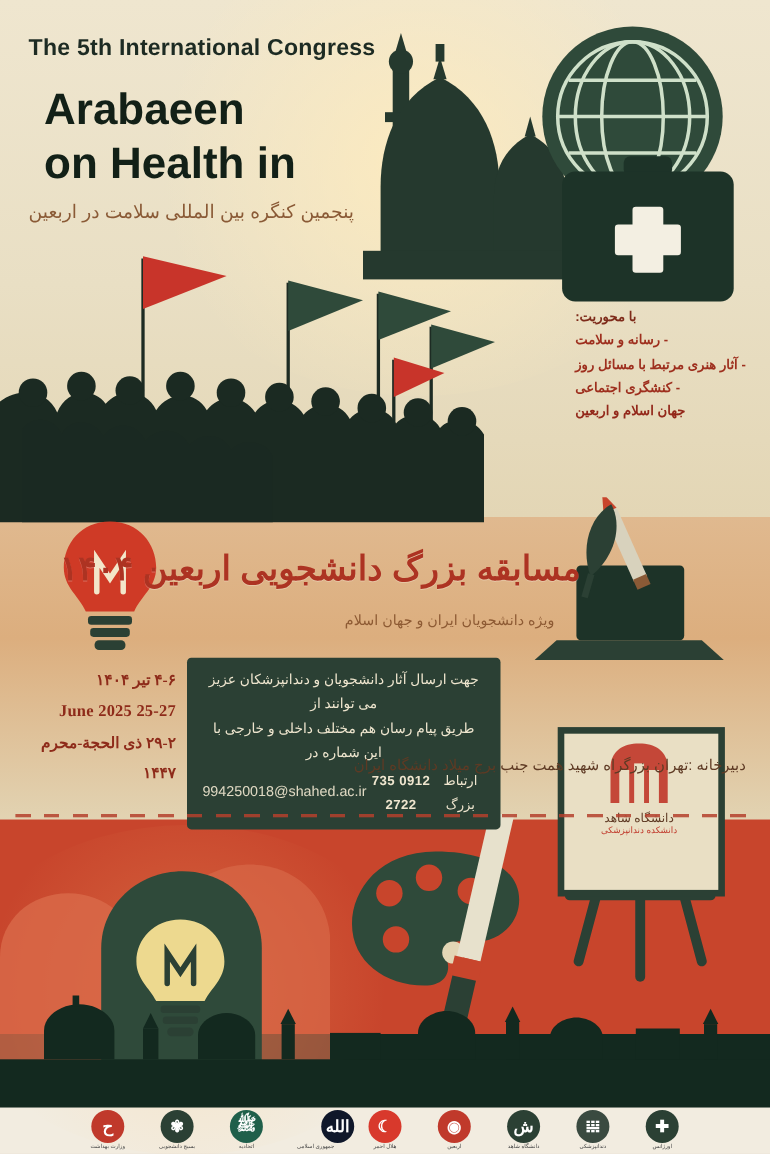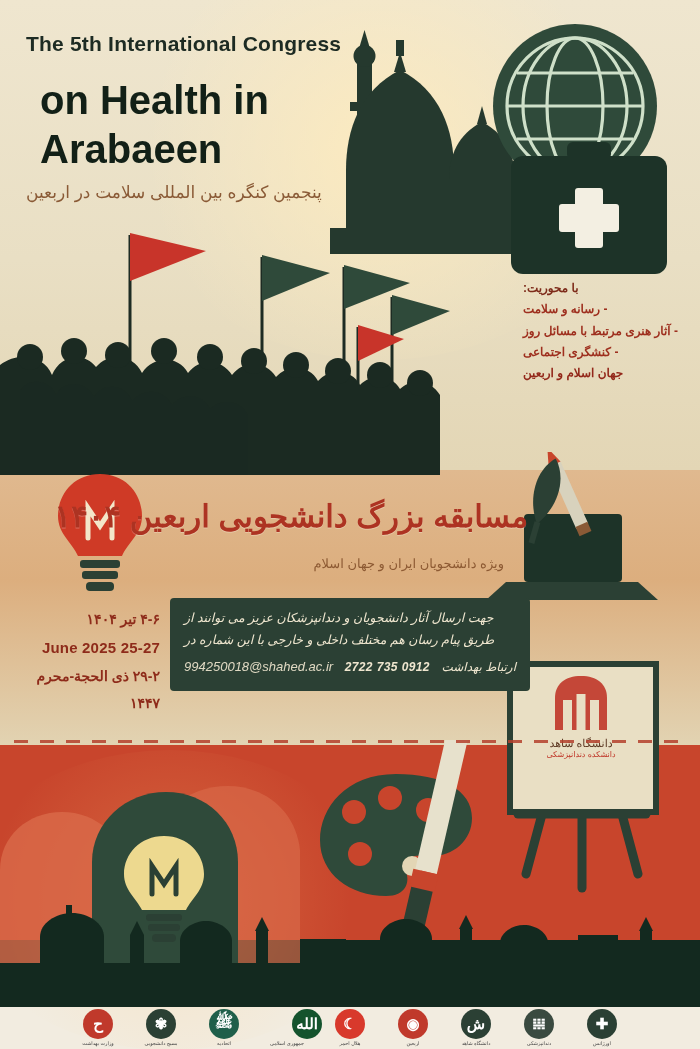--- a/index.html
+++ b/index.html
@@ -66,37 +66,37 @@
   }
   .comp-sub {
     position: absolute; right: 196px; top: 556px;
     direction: rtl; text-align: right;
     font-size: 13px; color: #8d5a33;
   }
 
   
   .infobox {
     position: absolute; left: 170px; top: 598px;
-    width: 360px; padding: 10px 14px 12px;
+    width: 285px; padding: 10px 14px 12px;
     background: #2b4034; border-radius: 4px;
-    direction: rtl; text-align: left;
-    color: #efe6cf; font-size: 12.5px; line-height: 1.75; font-style: italic;
+    direction: rtl; text-align: center;
+    color: #efe6cf; font-size: 12.5px; line-height: 1.75;
   }
   .infobox .contact-row {
     display: flex; justify-content: space-between; align-items: center;
     direction: rtl; margin-top: 4px; font-size: 12px;
   }
   .infobox .phone { font-weight: bold; letter-spacing: .4px; }
   .infobox .mail { font-size: 13px; opacity: .92; direction: ltr; }
 
   
   .dates {
     position: absolute; left: 18px; top: 606px; width: 142px;
     text-align: right; direction: rtl;
-    color: #8e2b1a; font-size: 14px; font-weight: bold; line-height: 1.95;
+    color: #8e2b1a; font-size: 14px; font-weight: bold; line-height: 1.95; font-family: Liberation Serif, serif;
   }
   .dates .d-en { font-size: 15px; letter-spacing: .2px; }
 
   
   .venue {
     position: absolute; right: 22px; top: 683px; width: 520px;
     direction: rtl; text-align: right;
     color: #5e3a24; font-size: 13.5px; line-height: 1.95;
   }
 
@@ -316,72 +316,73 @@
         <path d="M466 10 L473 24 L459 24 Z"></path>
       <path d="M500 58 L500 38 C500 28 512 20 524 20 C536 20 548 28 548 38 L548 58 Z"></path>
       <rect x="578" y="30" width="40" height="28"></rect>
       <rect x="640" y="26" width="12" height="32"></rect>
         <path d="M646 12 L653 26 L639 26 Z"></path>
     </g>
   </svg>
 
   <div class="title-en1">The 5th International Congress</div>
   <div class="title-en2">
+    <div>Arabaeen</div>
     <div>on Health in</div>
-    <div>Arabaeen</div>
   </div>
   <div class="title-fa">پنجمین کنگره بین المللی سلامت در اربعین</div>
 
   <div class="axes">
     <div class="axis-head">با محوریت:</div>
     <div>- رسانه و سلامت</div>
     <div>- آثار هنری مرتبط با مسائل روز</div>
     <div>- کنشگری اجتماعی</div>
     <div class="axis-last">جهان اسلام و اربعین</div>
   </div>
 
   <div class="comp-title">مسابقه بزرگ دانشجویی اربعین ۱۴۰۴</div>
   <div class="comp-sub">ویژه دانشجویان ایران و جهان اسلام</div>
 
   <div class="infobox">
     <div>جهت ارسال آثار دانشجویان و دندانپزشکان عزیز می توانند از</div>
     <div>طریق پیام رسان هم مختلف داخلی و خارجی با این شماره در</div>
     <div class="contact-row">
-      <span>ارتباط بهداشت</span>
+      <span>ارتباط بزرگ</span>
       <span class="phone">0912 735 2722</span>
       <span class="mail">994250018@shahed.ac.ir</span>
     </div>
   </div>
 
   <div class="dates">
     <div>۴-۶ تیر ۱۴۰۴</div>
     <div class="d-en">25-27 June 2025</div>
     <div>۲۹-۲ ذی الحجة-محرم ۱۴۴۷</div>
   </div>
 
   <div class="venue">
+    <div>دبیرخانه :تهران بزرگراه شهید همت جنب برج میلاد دانشگاه ایران</div>
   </div>
 
   <div class="dotline"></div>
 
   <div class="footer-logos" id="footer-logos">
       <div class="logo-wrap">
         <div class="logo" style="background: rgb(192, 57, 43);">ح</div>
         <div class="logo-cap">وزارت بهداشت</div>
       </div>
       <div class="logo-wrap">
         <div class="logo" style="background: rgb(43, 64, 52);">✾</div>
         <div class="logo-cap">بسیج دانشجویی</div>
       </div>
       <div class="logo-wrap">
         <div class="logo" style="background: rgb(31, 95, 74);">ﷺ</div>
         <div class="logo-cap">اتحادیه</div>
       </div>
       <div class="logo-wrap">
-        <div class="logo" style="background: #14532d; margin-left: 40px;">الله</div>
+        <div class="logo" style="background: #0f172a; margin-left: 40px;">الله</div>
         <div class="logo-cap">جمهوری اسلامی</div>
       </div>
       <div class="logo-wrap">
         <div class="logo" style="background: rgb(216, 57, 44);">☾</div>
         <div class="logo-cap">هلال احمر</div>
       </div>
       <div class="logo-wrap">
         <div class="logo" style="background: rgb(192, 57, 43);">◉</div>
         <div class="logo-cap">اربعین</div>
       </div>

